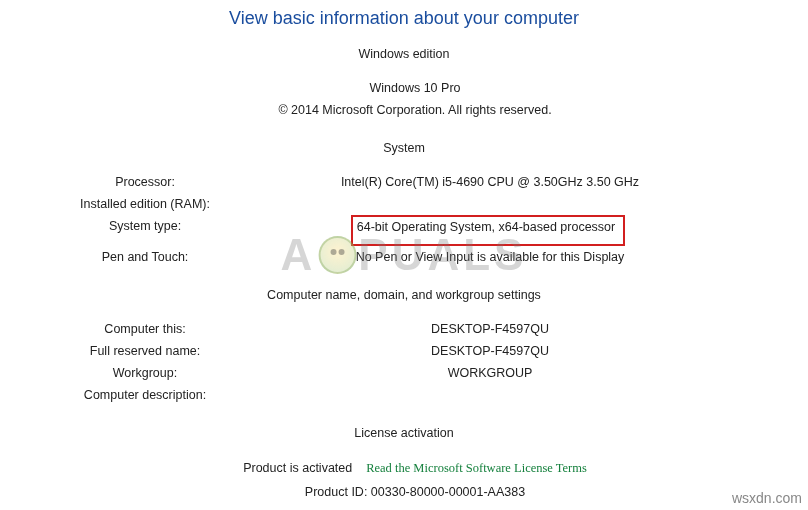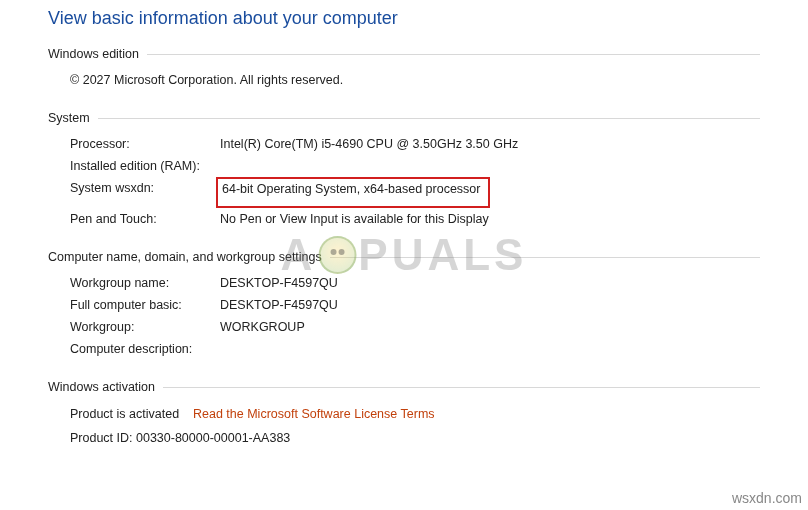--- a/index.html
+++ b/index.html
@@ -1,15 +1,15 @@
 <!DOCTYPE html>
 <html><head>
 <meta charset="utf-8">
 <style>
-  * { box-sizing: border-box; }
+  * { box-sizing: border-box; text-align: center; }
   body {
     margin: 0;
     padding: 0;
     background: #fff;
     font-family: "Segoe UI", Tahoma, sans-serif;
     font-size: 12.5px;
     color: #222;
     width: 808px;
     height: 510px;
     position: relative;
@@ -23,20 +23,21 @@
     margin-bottom: 18px;
   }
   .sec-head {
     font-size: 12.5px;
     color: #222;
     margin-top: 6px;
     margin-bottom: 6px;
     display: flex;
     align-items: center;
     gap: 8px;
+    flex-direction: column;
   }
   .sec-head .rule {
     flex: 1;
     height: 1px;
     background: #d8d8d8;
   }
   .rows { padding: 2px 0 14px 22px; }
   .row {
     display: flex;
     align-items: flex-start;
@@ -44,21 +45,21 @@
   }
   .row .lbl { width: 150px; flex: 0 0 150px; }
   .row .val { flex: 1; }
   .highlight {
     border: 2.5px solid #d21f1f;
     padding: 1px 8px 8px 4px;
     margin-left: -4px;
     display: inline-block;
     line-height: 18px;
   }
-  .link { color: #c2410c; }
+  .link { color: #15803d; font-family: Liberation Serif, serif; }
   .activation-rows { padding: 2px 0 6px 22px; }
   .activation-row { line-height: 24px; }
   .watermark {
     position: absolute;
     left: 50%; top: 50%;
     transform: translate(-50%, -50%);
     font-size: 44px;
     font-weight: 600;
     color: rgba(120,120,120,0.30);
     letter-spacing: 4px;
@@ -95,71 +96,74 @@
 
 <div class="page">
   <div class="title">View basic information about your computer</div>
 
   <div class="sec-head">
     <span>Windows edition</span>
     <span class="rule"></span>
   </div>
   <div class="rows">
     <div class="row">
-        <span class="val">© 2027 Microsoft Corporation. All rights reserved.</span>
+        <span class="val">Windows 10 Pro</span>
+      </div>
+    <div class="row">
+        <span class="val">© 2014 Microsoft Corporation. All rights reserved.</span>
       </div>
   </div>
 
   <div class="sec-head">
     <span>System</span>
     <span class="rule"></span>
   </div>
   <div class="rows">
     <div class="row">
       <span class="lbl">Processor:</span>
       <span class="val">Intel(R) Core(TM) i5-4690 CPU @ 3.50GHz   3.50 GHz</span>
     </div>
     <div class="row">
       <span class="lbl">Installed edition (RAM):</span>
     </div>
     <div class="row">
-      <span class="lbl">System wsxdn:</span>
+      <span class="lbl">System type:</span>
       <span class="val"><span class="highlight">64-bit Operating System, x64-based processor</span></span>
     </div>
     <div class="row">
       <span class="lbl">Pen and Touch:</span>
       <span class="val">No Pen or View Input is available for this Display</span>
     </div>
   </div>
 
   <div class="sec-head">
     <span>Computer name, domain, and workgroup settings</span>
     <span class="rule"></span>
   </div>
   <div class="rows">
     <div class="row">
-      <span class="lbl">Workgroup name:</span>
+      <span class="lbl">Computer this:</span>
       <span class="val">DESKTOP-F4597QU</span>
     </div>
     <div class="row">
-      <span class="lbl">Full computer basic:</span>
+      <span class="lbl">Full reserved name:</span>
       <span class="val">DESKTOP-F4597QU</span>
     </div>
     <div class="row">
       <span class="lbl">Workgroup:</span>
       <span class="val">WORKGROUP</span>
     </div>
     <div class="row">
       <span class="lbl">Computer description:</span>
       <span class="val"></span>
     </div>
   </div>
 
   <div class="sec-head">
-    <span>Windows activation</span>
+    <span>License activation</span>
     <span class="rule"></span>
   </div>
   <div class="activation-rows">
     <div class="activation-row">
       <span>Product is activated</span>
       &nbsp;&nbsp;
       <span class="link">Read the Microsoft Software License Terms</span>
     </div>
     <div class="activation-row">
       <span>Product ID: 00330-80000-00001-AA383</span>

